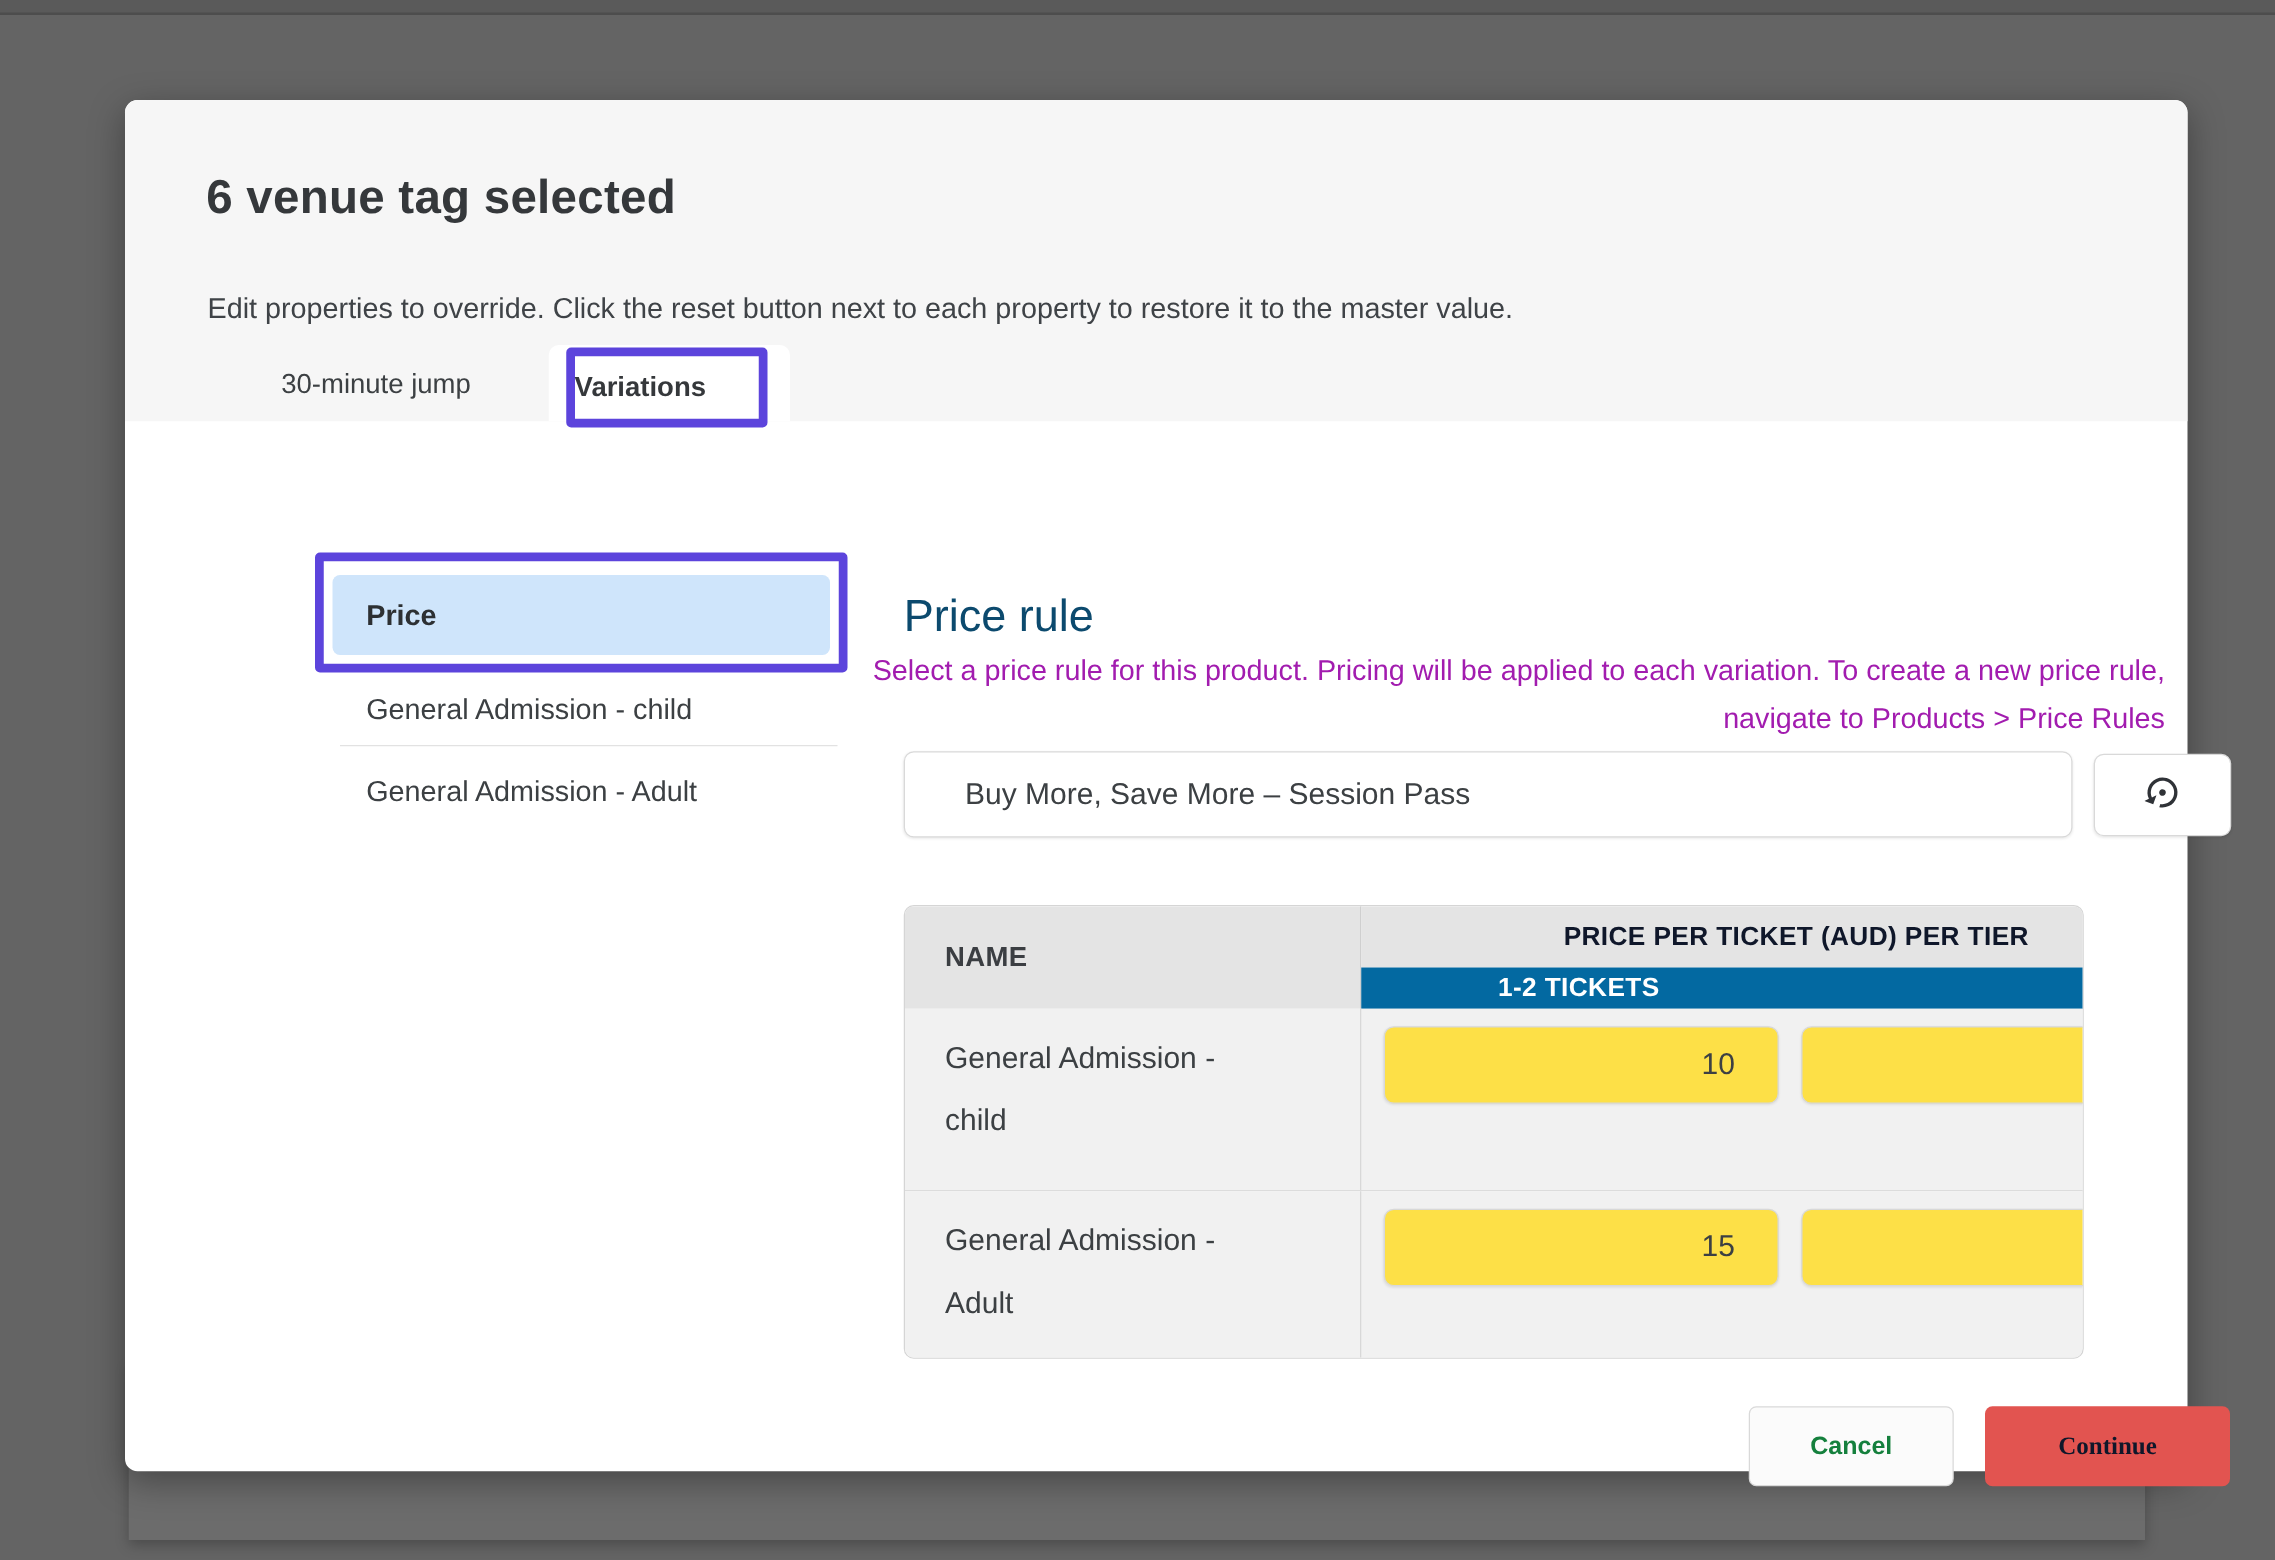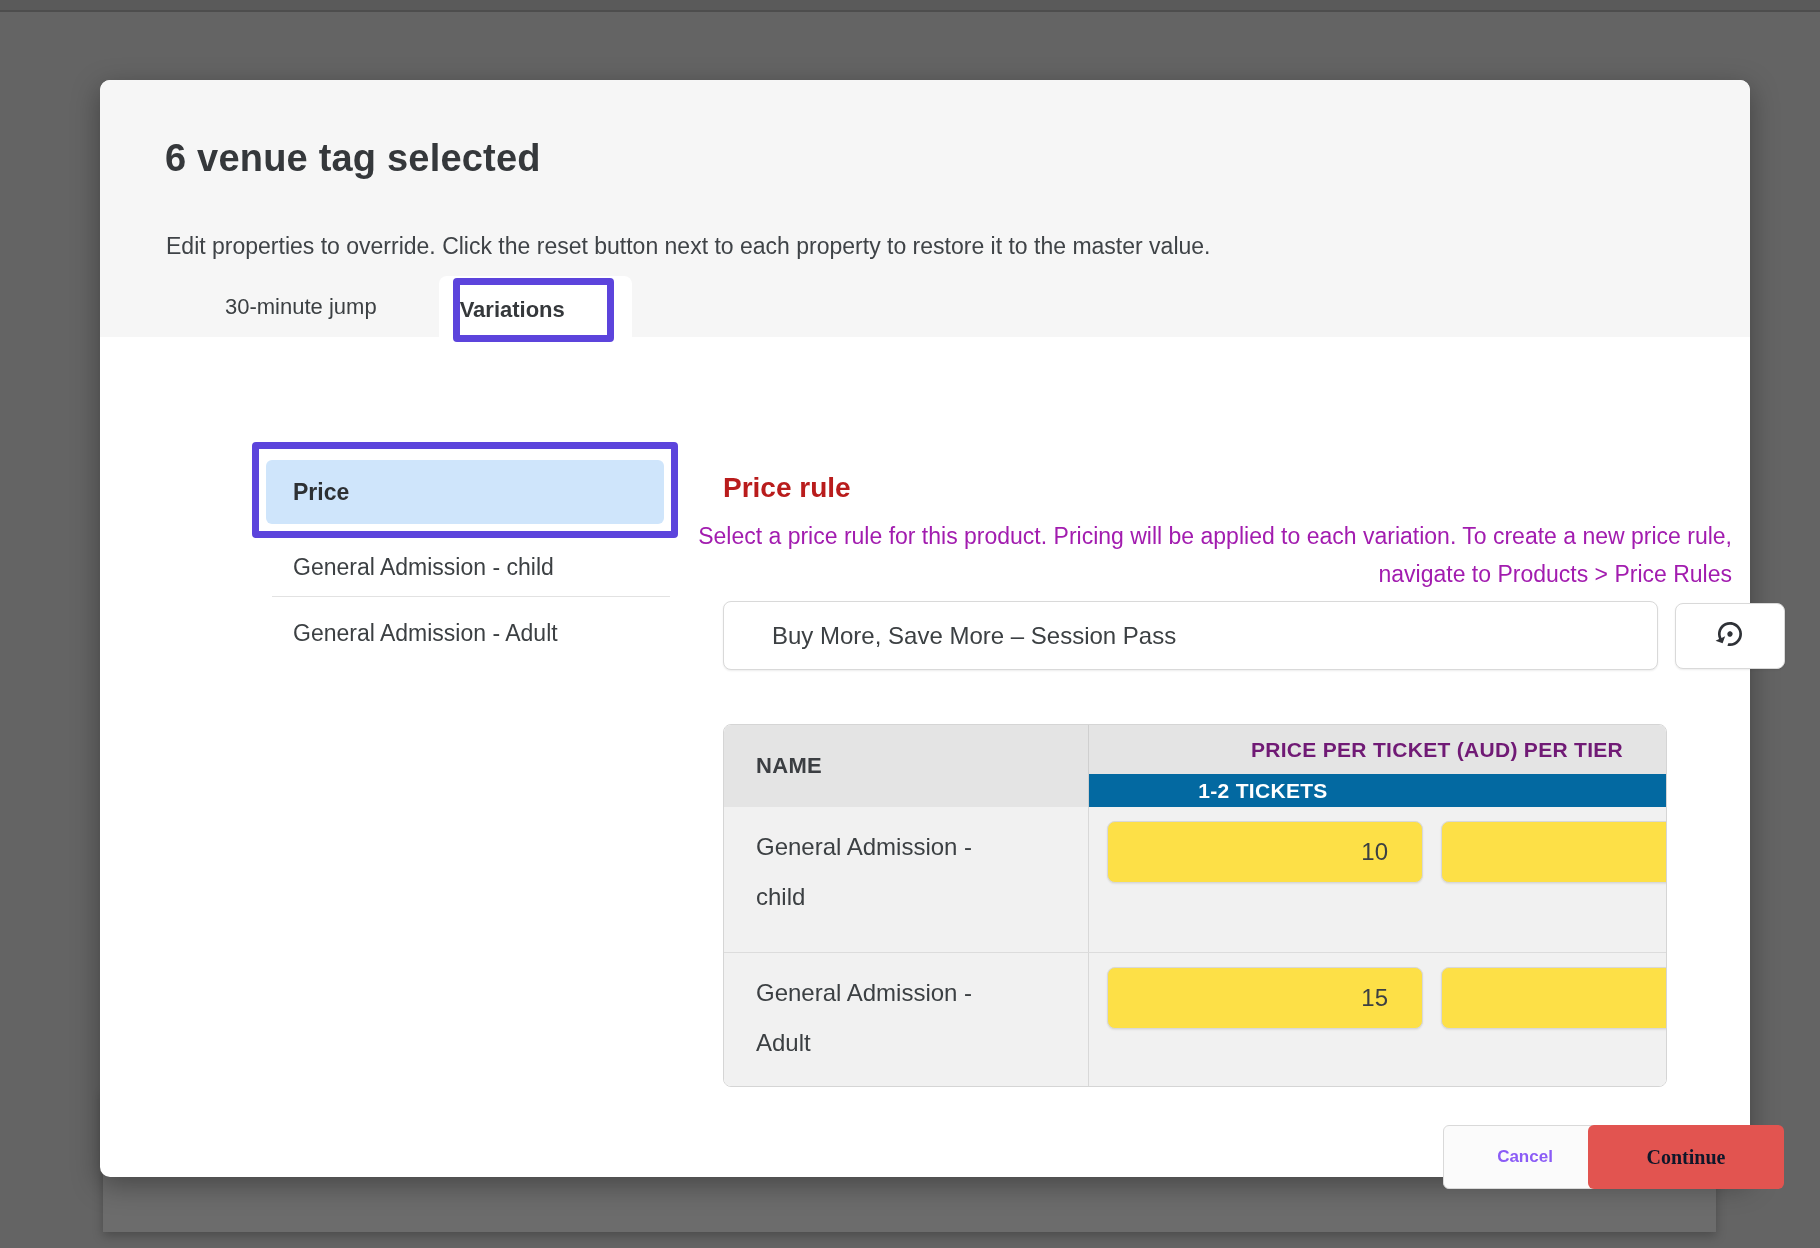--- a/index.html
+++ b/index.html
@@ -38,21 +38,21 @@
                   border:7px solid #5c44dc; border-radius:4px; background:#ffffff; z-index:2; }
   .sidebar-item-selected { position:absolute; left:166px; top:380px; width:398px; height:64px;
                   background:#cfe5fb; border-radius:6px; line-height:64px; padding-left:27px;
                   font-size:23px; font-weight:bold; color:#2d3033; z-index:3; }
   .sidebar-item { position:absolute; left:193px; font-size:23px; color:#3c4043; }
   .sidebar-item.child { top:474px; }
   .sidebar-item.adult { top:540px; }
   .sidebar-divider { position:absolute; left:172px; top:516px; width:398px; height:1px; background:#e2e2e2; }
 
   
-  .section-heading { position:absolute; left:623px; top:392px; font-size:28px; font-weight:bold; color:#b91c1c; }
+  .section-heading { position:absolute; left:623px; top:392px; font-size:36px; font-weight:normal; color:#0c4a6e; }
   .section-desc { position:absolute; left:587px; top:437px; width:1045px; font-size:23px;
                   line-height:38px; color:#a21caf;text-align:right; }
 
   .rule-select { position:absolute; left:623px; top:521px; width:935px; height:69px;
                  background:#ffffff; border:1px solid #d9d9d9; border-radius:8px;
                  box-shadow:0 1px 2px rgba(0,0,0,0.08);
                  font-family:"Liberation Sans", sans-serif; font-size:24px; color:#3c4043;
                  padding:0 16px 0 48px; }
   .reset-btn { position:absolute; left:1575px; top:523px; width:110px; height:66px;
                background:#ffffff; border:1px solid #d9d9d9; border-radius:8px;
@@ -61,21 +61,21 @@
   .reset-btn svg { width:32px; height:32px; transform:rotate(-25deg); }
 
   
   .price-table { position:absolute; left:623px; top:644px; width:944px; height:363px;
                  border:1px solid #d5d5d5; border-radius:8px; overflow:hidden; }
   .pt-name-header { position:absolute; left:0; top:0; width:365px; height:82px; background:#e4e4e4;
                  border-right:1px solid #cfcfcf; line-height:82px; padding-left:32px;
                  font-size:22px; font-weight:bold; color:#3b3e42; letter-spacing:0.3px; }
   .pt-price-header { position:absolute; left:365px; top:0; width:696px; height:49px; background:#e4e4e4;
                  display:flex; align-items:center; justify-content:center;
-                 font-size:21px; font-weight:bold; color:#701a75; letter-spacing:0.3px; }
+                 font-size:21px; font-weight:bold; color:#0f172a; letter-spacing:0.3px; }
   .pt-tier-bar { position:absolute; left:365px; top:49px; width:696px; height:33px; background:#0369a1;
                  display:flex; align-items:center; }
   .pt-tier-1 { width:348px; text-align:center; font-size:21px; font-weight:bold; color:#ffffff; letter-spacing:0.3px; }
   .pt-tier-2 { width:348px; text-align:right; padding-right:16px; font-size:21px; font-weight:bold; color:#ffffff; }
 
   .pt-row { position:absolute; left:0; width:1061px; background:#f1f1f1; }
   .pt-row.r1 { top:82px; height:145px; }
   .pt-row.r2 { top:228px; height:135px; }
   .pt-row-divider { position:absolute; left:0; top:227px; width:1061px; height:1px; background:#dcdcdc; }
   .pt-name-cell { position:absolute; left:0; top:0; width:365px; height:100%;
@@ -84,22 +84,22 @@
   .pt-input { position:absolute; top:14px; width:316px; height:62px; background:#fde047;
               border:1px solid #d8d8d8; border-radius:8px; box-shadow:0 1px 2px rgba(0,0,0,0.08);
               font-family:"Liberation Sans", sans-serif; font-size:24px; color:#3c4043;
               text-align:right; padding-right:34px; }
   .pt-input.c1 { left:383px; }
   .pt-input.c2 { left:717px; }
 
   
   .cancel-btn { position:absolute; left:1299px; top:1045px; width:164px; height:64px;
                 background:#fbfbfb; border:1px solid #d9d9d9; border-radius:6px;
-                font-family:"Liberation Sans", sans-serif; font-size:17px; font-weight:bold;
-                color:#8b5cf6; cursor:pointer;margin-left:44px; }
+                font-family:"Liberation Sans", sans-serif; font-size:20px; font-weight:bold;
+                color:#15803d; cursor:pointer; }
   .continue-btn { position:absolute; left:1488px; top:1045px; width:196px; height:64px;
                 background:#e25450; border:none; border-radius:6px;
                 font-family:Liberation Serif, serif; font-size:20px; font-weight:bold;
                 color:#0f172a; cursor:pointer; }
 </style>
 </head>
 <body>
 
 <div id="page">
 

